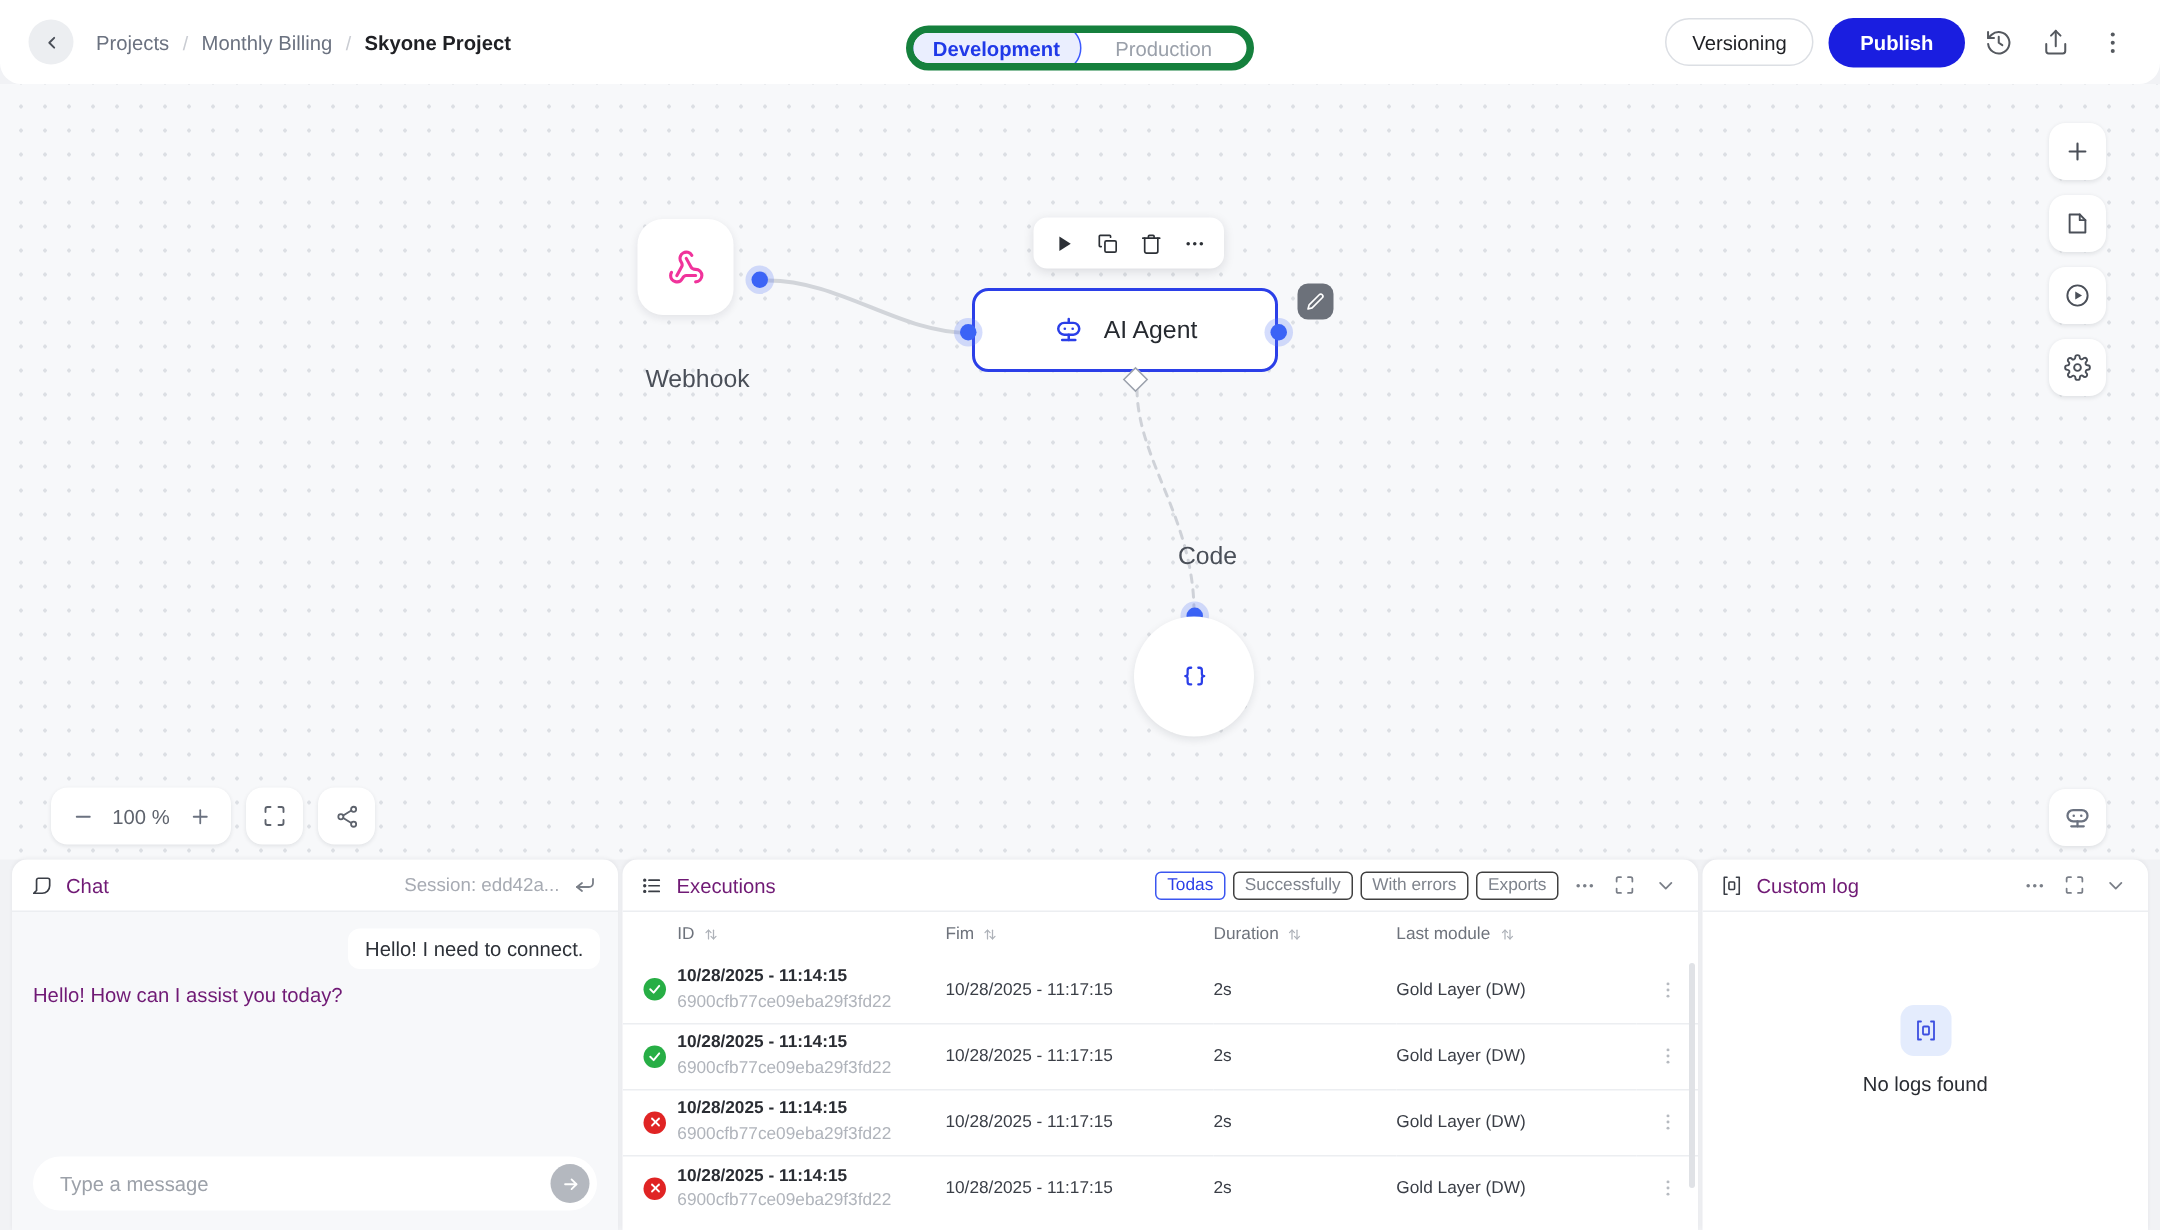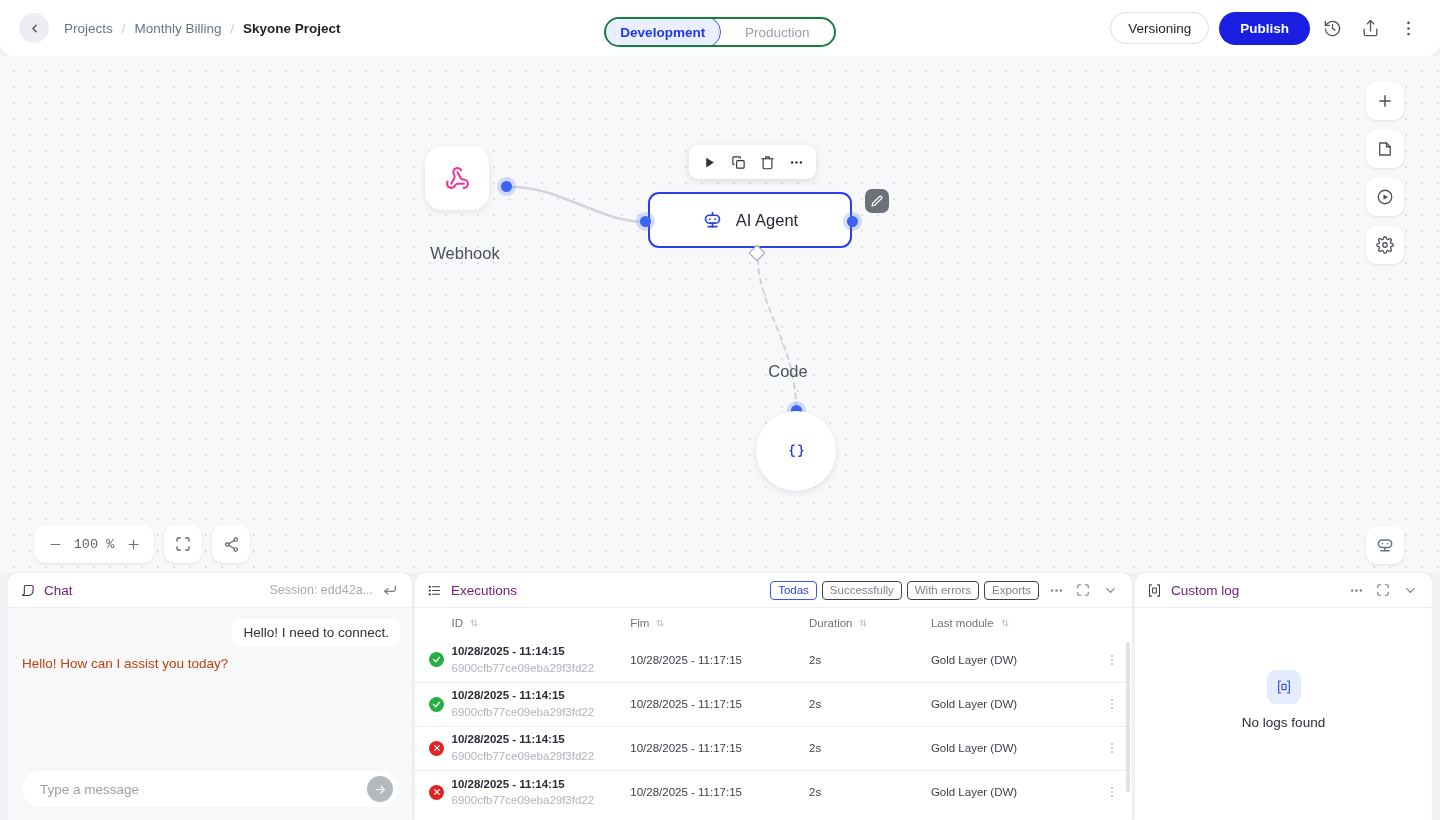--- a/index.html
+++ b/index.html
@@ -30,21 +30,21 @@
     display: flex; align-items: center; margin-left: 15px;
     font-size: 13.5px; gap: 9px; white-space: nowrap;
   }
   .crumb { color: #6b7280; cursor: pointer; }
   .crumb.current { color: #1f2024; font-weight: 700; cursor: default; }
   .crumb-sep { color: #c9ccd2; font-size: 13px; }
 
   .env-toggle {
     position: absolute; left: 604px; top: 17px;
     width: 232px; height: 30px;
-    border: 2px solid #15803d; border-radius: 16px;
+    border: 5px solid #15803d; border-radius: 16px;
     background: #ffffff; display: flex; align-items: center;
     overflow: hidden;
   }
   .env-opt {
     flex: 1; height: 100%; display: flex; align-items: center; justify-content: center;
     font-size: 13.5px; color: #9aa0aa; cursor: pointer; font-weight: 400;
   }
   .env-opt.active {
     background: #eaeefe; color: #2039e8; font-weight: 700;
     border: 1.6px solid #3d5afe; border-radius: 16px; height: 32px;
@@ -88,21 +88,21 @@
     width: 38px; height: 38px; border-radius: 11px; background: #fff;
     box-shadow: 0 1px 3px rgba(20,25,40,.10);
     display: flex; align-items: center; justify-content: center; cursor: pointer;
   }
 
   
   .zoom-bar { position: absolute; left: 34px; bottom: 10px; display: flex; align-items: center; gap: 10px; }
   .zoom-group {
     height: 38px; border-radius: 11px; background: #fff;
     box-shadow: 0 1px 3px rgba(20,25,40,.10);
-    display: flex; align-items: center; padding: 0 6px; gap: 2px; font-family: Liberation Mono, monospace;
+    display: flex; align-items: center; padding: 0 6px; gap: 2px;
   }
   .zoom-ico { width: 30px; height: 30px; display: flex; align-items: center; justify-content: center; cursor: pointer; color:#6b7280; }
   .zoom-val { font-size: 13.5px; color: #5e636d; min-width: 44px; text-align: center; cursor: default; }
   .sq-btn {
     width: 38px; height: 38px; border-radius: 11px; background: #fff;
     box-shadow: 0 1px 3px rgba(20,25,40,.10);
     display: flex; align-items: center; justify-content: center; cursor: pointer;
   }
   .agent-fab {
     position: absolute; right: 36px; bottom: 9px;
@@ -115,21 +115,21 @@
   .node-webhook {
     position: absolute; left: 425px; top: 90px; width: 64px; height: 64px;
     background: #fff; border-radius: 17px;
     box-shadow: 0 2px 6px rgba(20,25,40,.09);
     display: flex; align-items: center; justify-content: center; cursor: pointer;
   }
   .node-label {
     position: absolute; font-size: 16.5px; color: #4a4f58; white-space: nowrap;
   }
   .lbl-webhook { left: 426px; top: 188px; width: 78px; text-align: center; }
-  .lbl-code { left: 750px; top: 306px; width: 76px; text-align: center; }
+  .lbl-code { left: 767px; top: 306px; width: 76px; text-align: center; }
 
   .node-agent {
     position: absolute; left: 648px; top: 136px; width: 204px; height: 56px;
     background: #fff; border: 2px solid #2b3fe8; border-radius: 11px;
     display: flex; align-items: center; justify-content: center; gap: 13px;
     cursor: pointer;
   }
   .node-agent .t { font-size: 16.5px; color: #262a30; }
 
   .node-code {
@@ -192,21 +192,21 @@
   }
   .chip.active { border-color: #3b56f0; color: #2b3fe8; }
 
   
   .chat-body { flex: 1; background: #f7f8fa; position: relative; padding: 10px 12px; }
   .bubble-user {
     position: absolute; right: 12px; top: 11px; background: #fff;
     border-radius: 8px; padding: 6px 11px; font-size: 13.5px; color: #2d3138;
   }
   .bubble-bot {
-    position: absolute; left: 14px; top: 48px; font-size: 13.5px; color: #c2410c;
+    position: absolute; left: 14px; top: 48px; font-size: 13.5px; color: #701a75;
   }
   .chat-input-wrap {
     position: absolute; left: 14px; right: 14px; bottom: 13px; height: 36px;
     background: #fff; border-radius: 18px; display: flex; align-items: center;
     padding: 0 5px 0 18px;
   }
   .chat-input {
     flex: 1; border: none; outline: none; font-size: 13.5px; color: #2d3138;
     background: transparent; font-family: inherit;
   }

